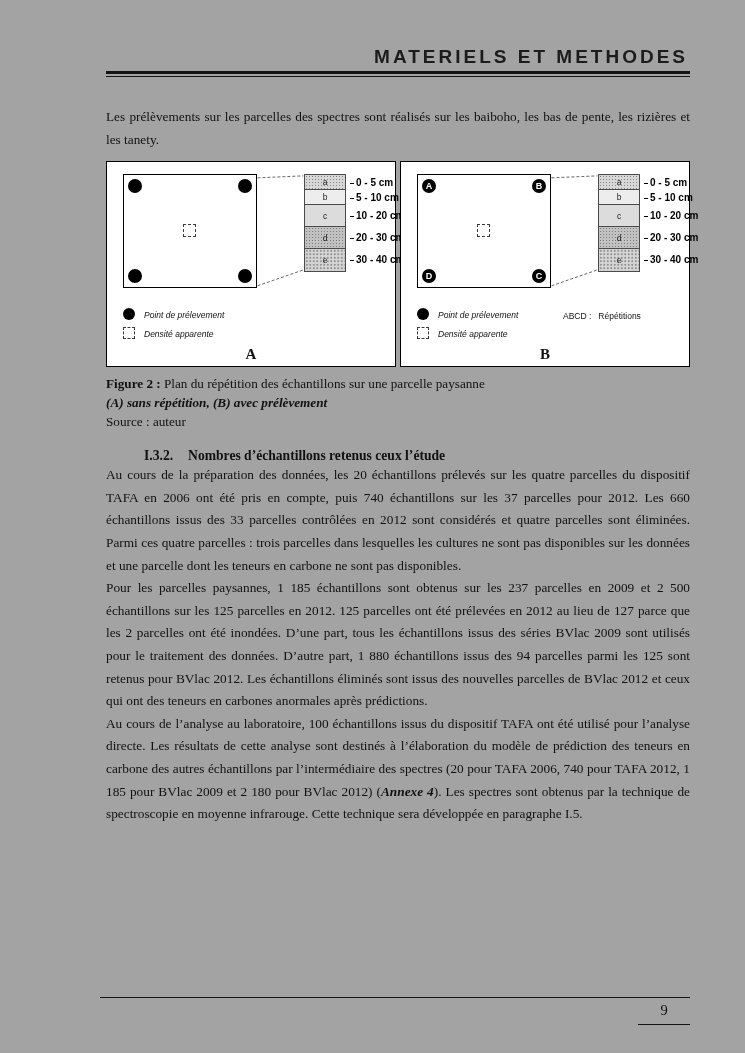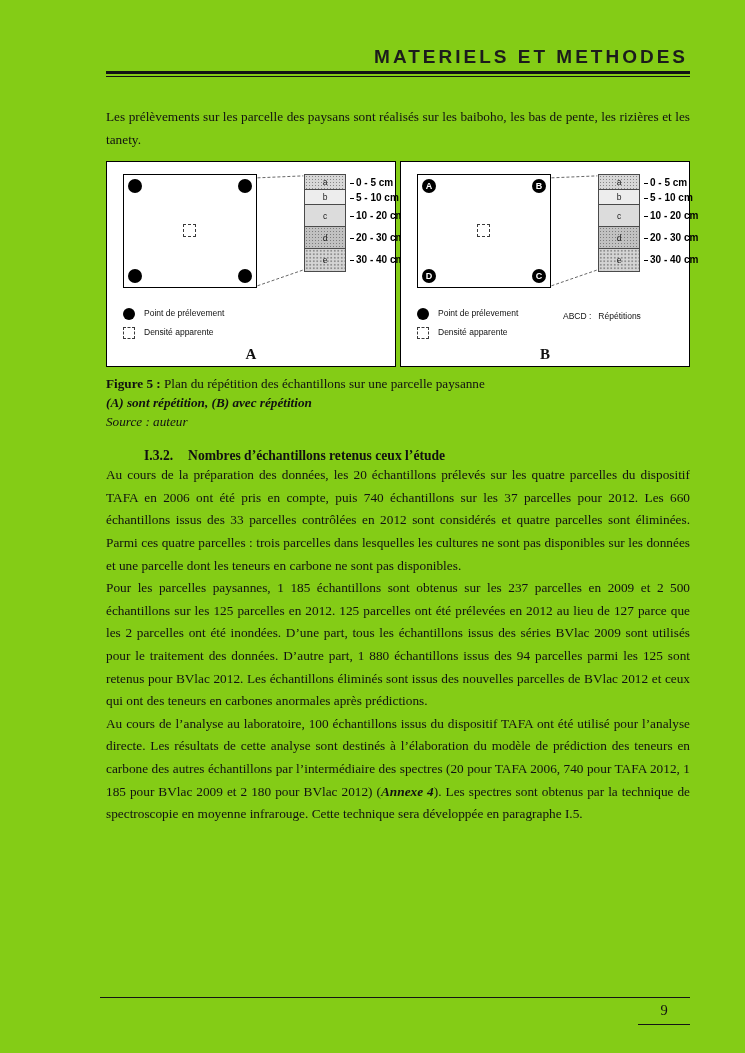--- a/index.html
+++ b/index.html
@@ -1,18 +1,18 @@
 <!DOCTYPE html>
 <html><head>
 <meta charset="utf-8">
 <style>
   * { margin:0; padding:0; box-sizing:border-box; }
   html,body { background:#ffffff; }
   .page {
-    position:relative; width:745px; height:1053px; background:#84cc16;
+    position:relative; width:745px; height:1053px; background:#a3a3a3;
     font-family:"Liberation Serif", serif; color:#111; overflow:hidden;
   }
   .content { position:absolute; left:106px; top:46px; width:584px; }
 
   
   .header-title {
     text-align:right; font-family:"Liberation Sans", sans-serif;
     font-weight:700; font-size:19px; letter-spacing:3px; color:#1c1c1c; padding-right:2px;
   }
   .rule-thick { margin-top:3px; border-top:3px solid #141414; }
@@ -45,34 +45,34 @@
   .l-d { height:22px; background-color:#c1c1c1; background-image:radial-gradient(#7d7d7d 0.6px, transparent 0.7px); background-size:3px 3px; }
   .l-e { height:22px; background-color:#d4d4d4; background-image:radial-gradient(#8f8f8f 0.7px, transparent 0.8px); background-size:3.5px 3.5px; }
 
   .depths { position:absolute; left:243px; top:12px; width:46px; height:100px;
             font-family:"Liberation Sans",sans-serif; font-weight:700; font-size:10px; color:#000; }
   .depth { position:absolute; white-space:nowrap; }
   .depth::before { content:""; display:inline-block; width:4px; border-top:1px solid #000; vertical-align:middle; margin-right:2px; }
   .dp0{top:3px} .dp1{top:18px} .dp2{top:36px} .dp3{top:58px} .dp4{top:80px}
 
   .legend { position:absolute; left:16px; top:146px; font-family:"Liberation Sans",sans-serif; font-size:8.5px; color:#111; }
-  .legrow { display:flex; align-items:flex-start; margin-bottom:7px; }
+  .legrow { display:flex; align-items:flex-end; margin-bottom:7px;font-style:italic; }
   .legrow .sym { width:12px; height:12px; margin-right:9px; flex:0 0 auto; }
   .leg-dot { border-radius:50%; background:#000; }
   .leg-bracket { border:1px dashed #3a3a3a; }
   .repetitions { position:absolute; left:162px; top:149px; font-family:"Liberation Sans",sans-serif; font-size:8.5px; color:#111;text-align:right; }
   .repetitions .rep-val { margin-left:7px; }
   .panel-letter { position:absolute; bottom:3px; left:0; right:0; text-align:center;
                   font-weight:700; font-size:15px; font-family:"Liberation Serif",serif; }
 
   
   .caption { margin-top:7px; font-size:13.2px; line-height:19px; }
   .cap-bold { font-weight:700; }
   .cap-italic-bold { font-style:italic; font-weight:700; }
-  .cap-italic { font-style:italic; }
+  .cap-italic { }
 
   
   .section-heading { margin:17px 0 0 38px; font-weight:700; font-size:13.6px; }
   .section-num { margin-right:15px;margin-top:28px; }
 
   .annexe-ref { font-weight:700; font-style:italic; }
 
   
   .footer { position:absolute; left:100px; right:55px; top:997px; }
   .footer-rule { border-top:1.5px solid #141414; }
@@ -82,21 +82,21 @@
 </head>
 <body>
 
 <div class="page">
   <div class="content">
 
     <div class="header-title">MATERIELS ET METHODES</div>
     <div class="rule-thick"></div>
     <div class="rule-thin"></div>
 
-    <p class="body-par intro">Les prélèvements sur les parcelle des paysans sont réalisés sur les baiboho, les bas de pente, les rizières et les tanety.</p>
+    <p class="body-par intro">Les prélèvements sur les parcelles des spectres sont réalisés sur les baiboho, les bas de pente, les rizières et les tanety.</p>
 
     <div class="figure-wrap">
 
       <div class="panel">
         <svg class="connectors" viewBox="0 0 289 206" preserveAspectRatio="none">
           <line x1="151" y1="16" x2="197" y2="14" stroke="#666" stroke-width="1" stroke-dasharray="3,2"></line>
           <line x1="151" y1="125" x2="197" y2="109" stroke="#666" stroke-width="1" stroke-dasharray="3,2"></line>
         </svg>
         <div class="plot">
           <span class="dot tl"></span>
@@ -177,22 +177,22 @@
           </div>
         </div>
         <div class="repetitions">
           <span>ABCD :</span><span class="rep-val">Répétitions</span>
         </div>
         <div class="panel-letter">B</div>
       </div>
     </div>
 
     <div class="caption">
-      <div><span class="cap-bold">Figure 5 :</span><span> Plan du répétition des échantillons sur une parcelle paysanne</span></div>
-      <div class="cap-italic-bold">(A) sont répétition, (B) avec répétition</div>
+      <div><span class="cap-bold">Figure 2 :</span><span> Plan du répétition des échantillons sur une parcelle paysanne</span></div>
+      <div class="cap-italic-bold">(A) sans répétition, (B) avec prélèvement</div>
       <div class="cap-italic">Source : auteur</div>
     </div>
 
     <div class="section-heading">
       <span class="section-num">I.3.2.</span><span>Nombres d’échantillons retenus ceux l’étude</span>
     </div>
 
     <p class="body-par">Au cours de la préparation des données, les 20 échantillons prélevés sur les quatre parcelles du dispositif TAFA en 2006 ont été pris en compte, puis 740 échantillons sur les 37 parcelles pour 2012. Les 660 échantillons issus des 33 parcelles contrôlées en 2012 sont considérés et quatre parcelles sont éliminées. Parmi ces quatre parcelles : trois parcelles dans lesquelles les cultures ne sont pas disponibles sur les données et une parcelle dont les teneurs en carbone ne sont pas disponibles.</p>
     <p class="body-par">Pour les parcelles paysannes, 1 185 échantillons sont obtenus sur les 237 parcelles en 2009 et 2 500 échantillons sur les 125 parcelles en 2012. 125 parcelles ont été prélevées en 2012 au lieu de 127 parce que les 2 parcelles ont été inondées. D’une part, tous les échantillons issus des séries BVlac 2009 sont utilisés pour le traitement des données. D’autre part, 1 880 échantillons issus des 94 parcelles parmi les 125 sont retenus pour BVlac 2012. Les échantillons éliminés sont issus des nouvelles parcelles de BVlac 2012 et ceux qui ont des teneurs en carbones anormales après prédictions.</p>
     <p class="body-par"><span>Au cours de l’analyse au laboratoire, 100 échantillons issus du dispositif TAFA ont été utilisé pour l’analyse directe. Les résultats de cette analyse sont destinés à l’élaboration du modèle de prédiction des teneurs en carbone des autres échantillons par l’intermédiaire des spectres (20 pour TAFA 2006, 740 pour TAFA 2012, 1 185 pour BVlac 2009 et 2 180 pour BVlac 2012) (</span><span class="annexe-ref">Annexe 4</span><span>). Les spectres sont obtenus par la technique de spectroscopie en moyenne infrarouge. Cette technique sera développée en paragraphe I.5.</span></p>

